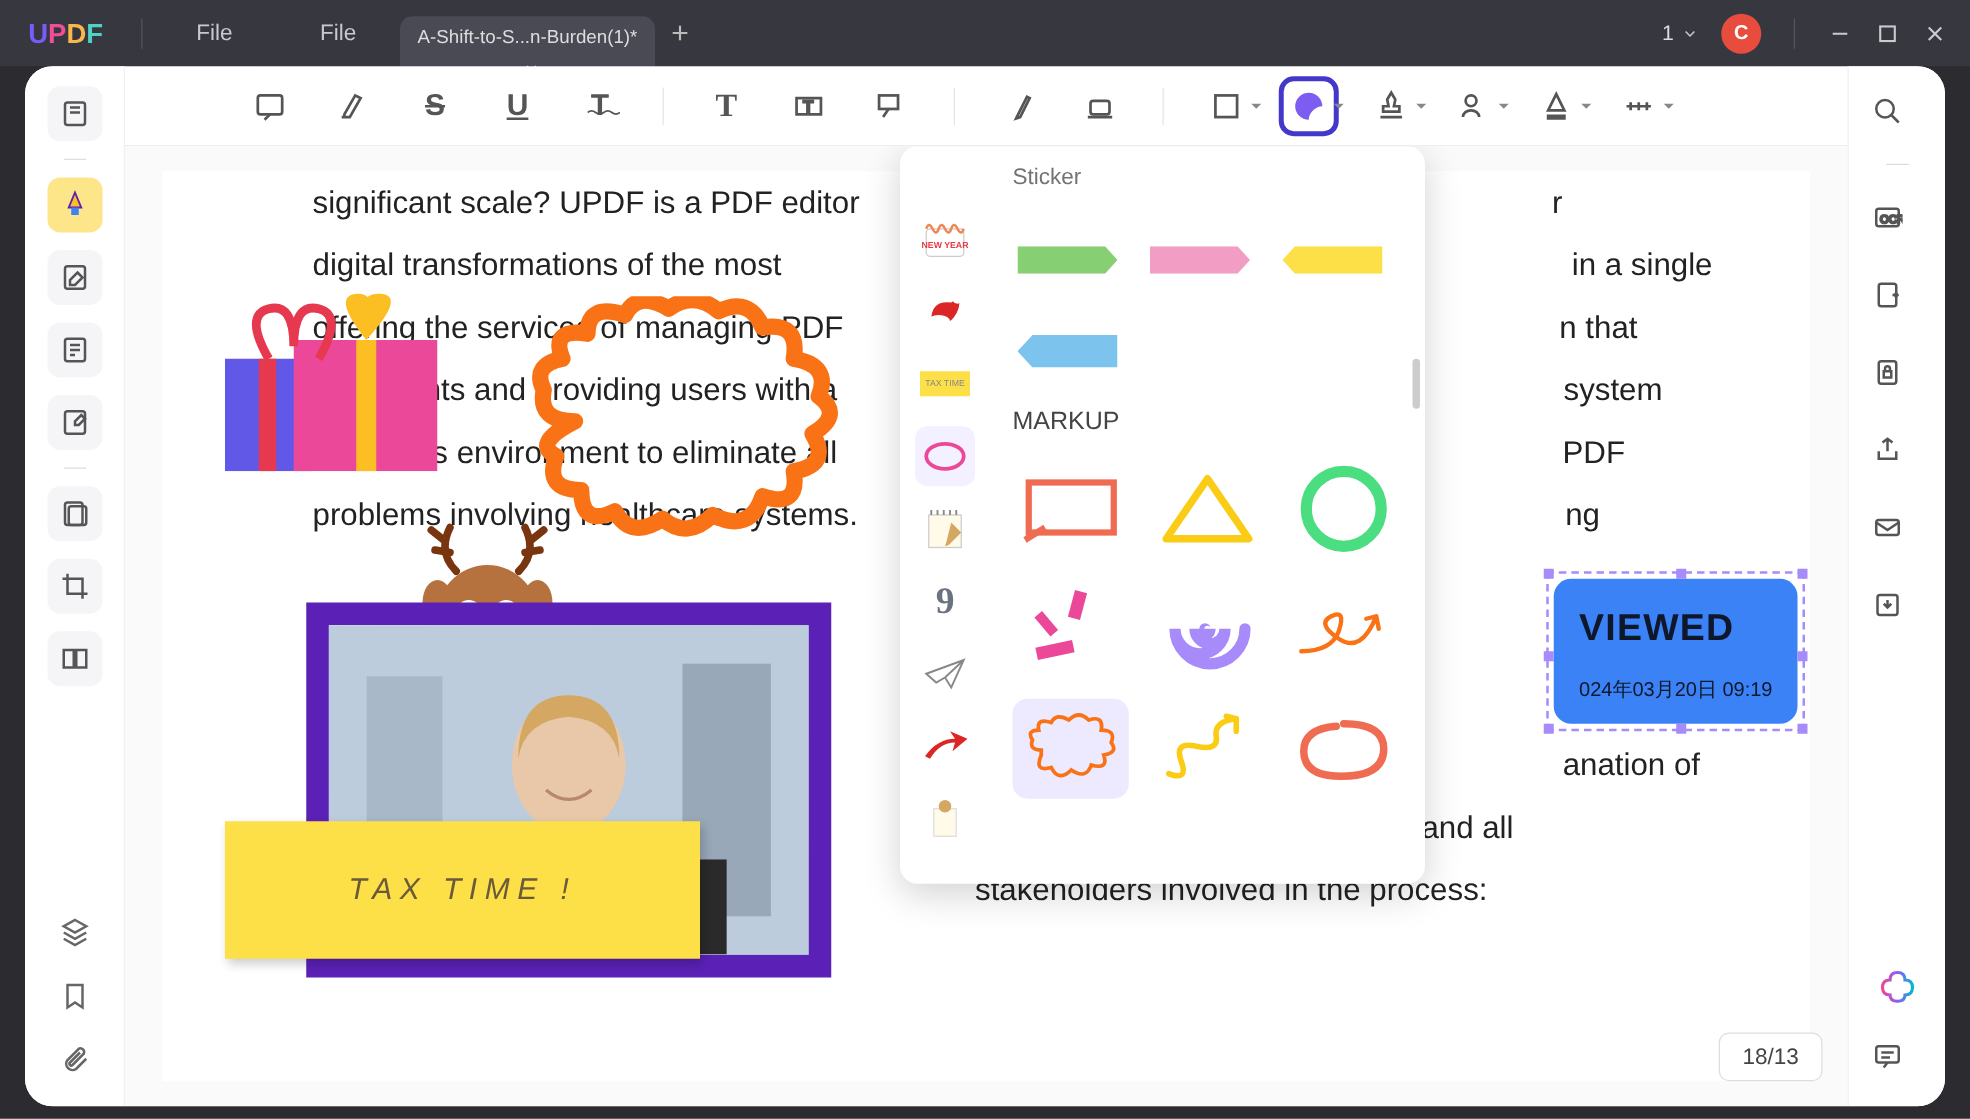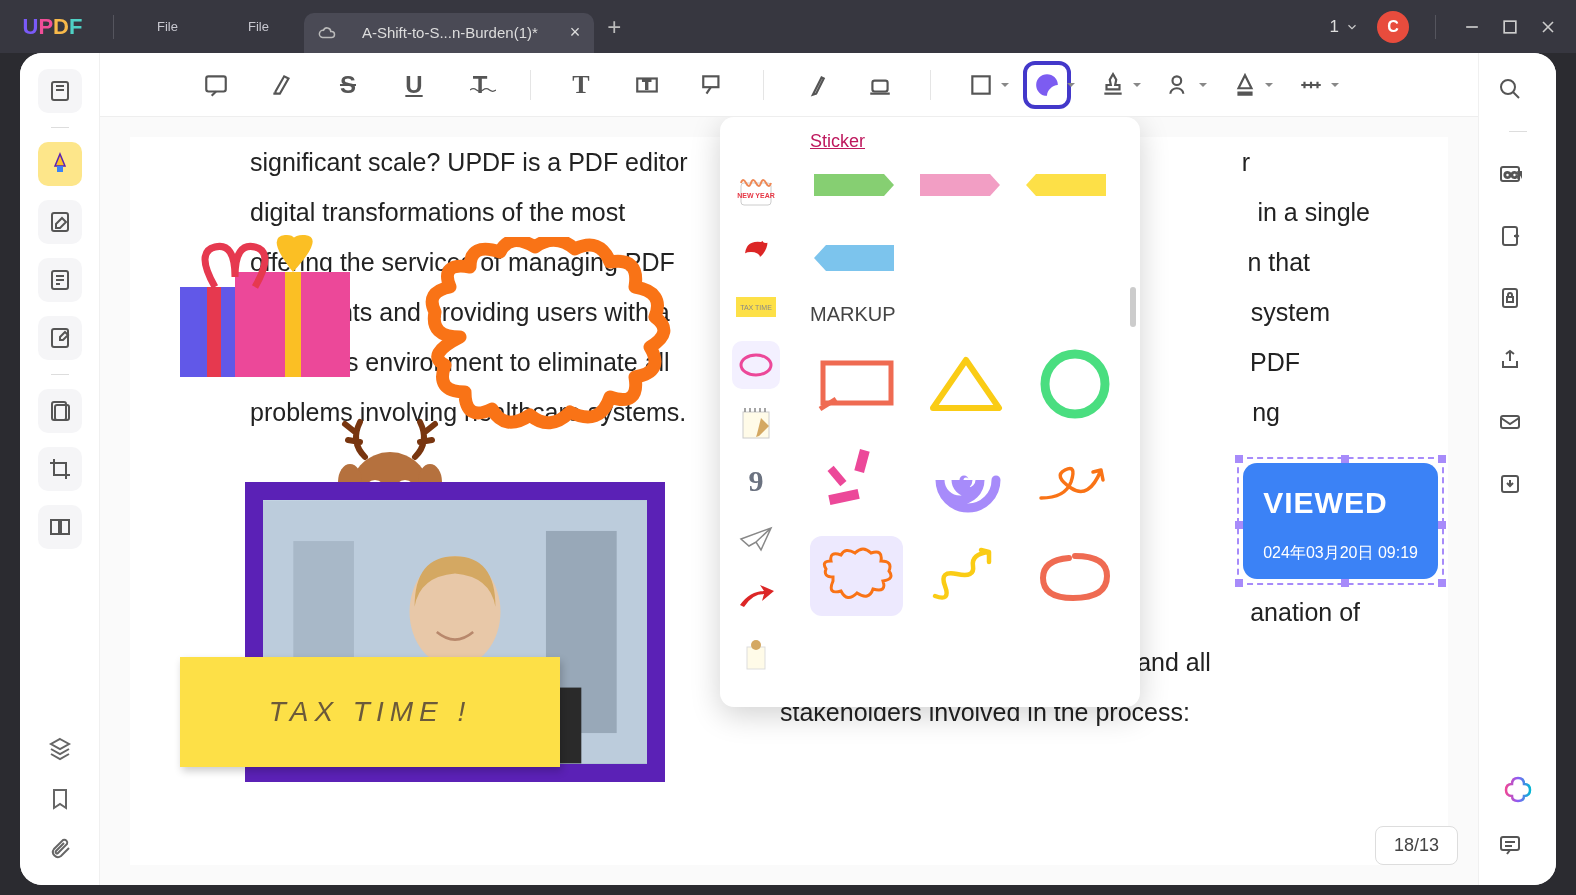--- a/index.html
+++ b/index.html
@@ -1,22 +1,22 @@
 <!DOCTYPE html>
 <html><head>
 <meta charset="utf-8">
 <style>
 * { margin: 0; padding: 0; box-sizing: border-box; font-family: -apple-system, BlinkMacSystemFont, "Segoe UI", sans-serif; }
 body { background: #2b2b30; width: 1576px; height: 895px; overflow: hidden; }
 .titlebar { height: 53px; background: #373740; display: flex; align-items: center; color: #c8c8d0; }
 .logo { width: 105px; display: flex; align-items: center; justify-content: center; font-weight: 800; font-size: 22px; }
 .logo span:nth-child(1){color:#7a5af8;} .logo span:nth-child(2){color:#f04e98;} .logo span:nth-child(3){color:#f8b94a;} .logo span:nth-child(4){color:#4fd1c5;}
 .divider-v { width: 1px; height: 24px; background: #55555e; margin: 0 8px; }
-.menu { padding: 0 35px; font-size: 13px; cursor: pointer; }
-.tab { background: #4a4a55; height: 40px; margin-top: 12px; border-radius: 10px 10px 0 0; display: flex; align-items: center; padding: 0 14px; font-size: 15px; color: #ddd; gap: 26px; }
+.menu { padding: 0 35px; font-size: 18px; cursor: pointer; }
+.tab { background: #4a4a55; height: 40px; margin-top: 12px; border-radius: 10px 10px 0 0; display: flex; align-items: center; padding: 0 14px; font-size: 15px; color: #ddd; gap: 8px; flex-direction: column; }
 .tab svg { width: 18px; height: 18px; }
 .tab .close { margin-left: 6px; font-size: 18px; cursor: pointer; }
 .addtab { width: 40px; display: flex; justify-content: center; font-size: 24px; cursor: pointer; color: #bbb; }
 .titlebar-right { margin-left: auto; display: flex; align-items: center; gap: 18px; padding-right: 18px; }
 .avatar { width: 32px; height: 32px; border-radius: 50%; background: #e84c3d; color: #fff; display: flex; align-items: center; justify-content: center; font-weight: 600; }
 .winbtn { width: 20px; height: 20px; display: flex; align-items: center; justify-content: center; color: #ccc; cursor: pointer; }
 
 .app { position: absolute; top: 53px; left: 20px; right: 20px; bottom: 10px; background: #fff; border-radius: 22px; display: flex; overflow: hidden; }
 .leftbar { width: 80px; background: #fff; display: flex; flex-direction: column; align-items: center; padding-top: 16px; gap: 14px; border-right: 1px solid #f0f0f0; }
 .leftbar .tool { width: 44px; height: 44px; border-radius: 10px; display: flex; align-items: center; justify-content: center; cursor: pointer; color: #555; background: #f5f5f7; }
@@ -35,43 +35,43 @@
 .canvas { flex: 1; background: #fafafa; padding: 20px 30px; overflow: hidden; position: relative; display:flex; gap:0;}
 .page { background: #fff; flex:1; position: relative; font-size: 25px; line-height: 2.0; color: #222; padding: 10px 30px;}
 .col-l { position: absolute; left: 10px; top: 0; width: 630px; padding: 0 0 0 110px;}
 .col-r { position: absolute; left: 650px; top: 0; width: 620px; }
 
 .gift { position: absolute; left: 50px; top: 90px; width: 170px; height: 150px; }
 .cloud { position: absolute; left: 290px; top: 100px; width: 260px; height: 200px; }
 .reindeer { position: absolute; left: 200px; top: 275px; width: 120px; height: 140px; }
 .photowrap { position: absolute; left: 115px; top: 345px; width: 420px; height: 300px; background: #5b21b6; padding: 18px; }
 .photo { width: 100%; height: 100%; background: linear-gradient(135deg,#c8d8e8,#a8bcd0); position:relative; overflow:hidden;}
-.note { position: absolute; left: 50px; top: 520px; width: 380px; height: 110px; background: #fde047; display:flex; align-items:center; justify-content:center; color:#6b5a3a; font-size:28px; letter-spacing:6px; font-style:italic; box-shadow: 2px 4px 8px rgba(0,0,0,0.2);}
+.note { position: absolute; left: 50px; top: 520px; width: 380px; height: 110px; background: #fde047; display:flex; align-items:center; justify-content:center; color:#6b5a3a; font-size:24px; letter-spacing:6px; font-style:italic; box-shadow: 2px 4px 8px rgba(0,0,0,0.2);}
 
 .viewed { position: absolute; right: 4px; top: 320px; border: 2px dashed #a78bfa; padding: 4px; }
 .viewed-handle { position:absolute; width:8px; height:8px; background:#a78bfa;}
-.viewed-inner { background: #3b82f6; border-radius: 14px; padding: 10px 20px; color: #ffffff; }
+.viewed-inner { background: #3b82f6; border-radius: 14px; padding: 10px 20px; color: #0f172a; }
 .viewed-title { font-weight: 800; font-size: 30px; letter-spacing: 1px; }
 .viewed-date { font-size: 16px; margin-top: 4px; }
 
 .rightbar { width: 78px; background: #fff; border-left: 1px solid #f0f0f0; display: flex; flex-direction: column; align-items: center; padding-top: 16px; gap: 22px; }
 .rightbar .rtool { width: 40px; height: 40px; display:flex; align-items:center; justify-content:flex-start; color:#555; cursor:pointer;}
 .rightbar .rtool svg{width:24px;height:24px;}
 .rightbar .sep { width: 18px; height: 1px; background: #ddd; }
 .rightbar .bottom { margin-top: auto; padding-bottom: 20px; display:flex; flex-direction:column; gap:22px; align-items:center;}
 .ai-icon { width:28px; height:28px; }
 
 .pagenum { position: absolute; bottom: 20px; right: 20px; border: 1px solid #ddd; border-radius: 8px; padding: 8px 18px; font-size: 18px; color: #444; background:#fff;}
 
 .sticker-panel { position: absolute; top: 0; left: 620px; width: 420px; height: 590px; background: #fff; border-radius: 14px; box-shadow: 0 8px 30px rgba(0,0,0,0.18); display: flex; z-index: 50; }
 .sticker-cats { width: 72px; padding: 50px 8px 8px; display: flex; flex-direction: column; gap: 10px; align-items:center; overflow:hidden;}
 .cat { width: 48px; height: 48px; border-radius: 10px; display:flex; align-items:center; justify-content:center; cursor:pointer; font-size:22px;}
 .cat.active { background: #f3f0ff; }
 .sticker-body { flex: 1; padding: 14px 18px; overflow:hidden; position:relative;}
-.sticker-title { font-size: 18px; color: #be185d; margin-bottom: 5px; text-decoration: underline; }
+.sticker-title { font-size: 18px; color: #737373; margin-bottom: 28px; }
 .sticker-row { display:flex; gap: 18px; margin-bottom: 18px; }
 .stk { width: 88px; height: 55px; border-radius: 8px; display:flex; align-items:center; justify-content:center;}
 .section-title { font-size: 20px; color: #444; margin: 18px 0; }
 .grid3 { display: grid; grid-template-columns: repeat(3, 1fr); gap: 16px; }
 .gcell { height: 80px; border-radius: 12px; display:flex; align-items:center; justify-content:center;}
 .scroll-thumb{position:absolute; right:4px; top:170px; width:6px; height:40px; background:#ccc; border-radius:3px;}
 </style>
 </head>
 <body>
 

